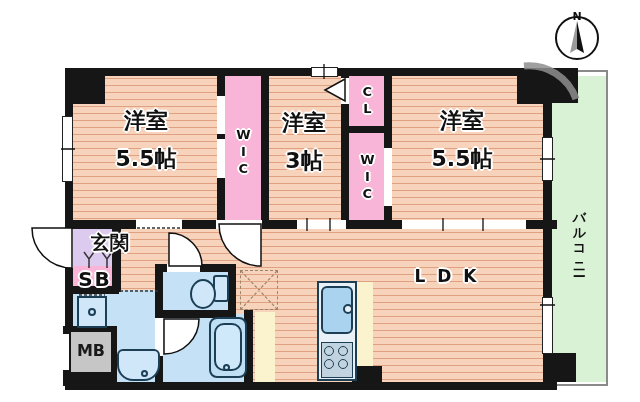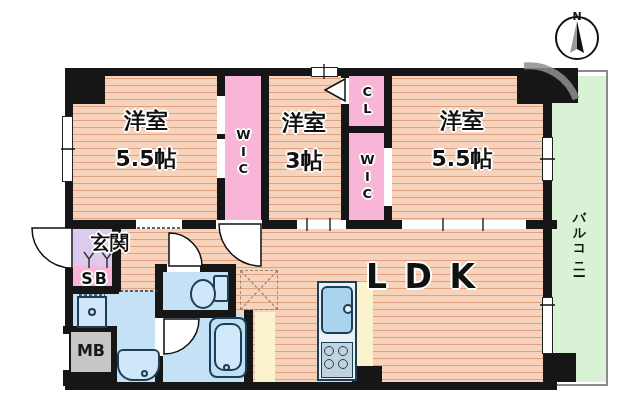--- a/index.html
+++ b/index.html
@@ -137,18 +137,18 @@
   <div class="label" style="left:146px;top:121px;font-size:22px;">洋室</div>
   <div class="label" style="left:146px;top:159px;font-size:22px;">5.5帖</div>
   <div class="label" style="left:304px;top:123px;font-size:22px;">洋室</div>
   <div class="label" style="left:304px;top:161px;font-size:22px;">3帖</div>
   <div class="label" style="left:462px;top:121px;font-size:22px;">洋室</div>
   <div class="label" style="left:462px;top:159px;font-size:22px;">5.5帖</div>
   <div class="label vert" style="left:243px;top:152px;font-size:13px;">WIC</div>
   <div class="label vert" style="left:367px;top:101px;font-size:13px;">CL</div>
   <div class="label vert" style="left:367px;top:177px;font-size:13px;">WIC</div>
   <div class="label" style="left:86px;top:243px;font-size:19px;margin-left:24px;">玄関</div>
-  <div class="label" style="left:95px;top:279px;font-size:16px;letter-spacing:2px;">SB</div>
+  <div class="label" style="left:95px;top:279px;font-size:20px;letter-spacing:2px;">SB</div>
   <div class="label" style="left:91px;top:351px;font-size:16px;text-shadow:none;color:#1a1a1a;">MB</div>
-  <div class="label" style="left:422px;top:277px;font-size:33px;letter-spacing:3px;">L D K</div>
+  <div class="label" style="left:447px;top:277px;font-size:17px;letter-spacing:3px;">L D K</div>
   <div class="label vert" style="left:579px;top:237px;font-size:13px;text-shadow:none;">バルコニー</div>
 
 </div>
 
 </body></html>

